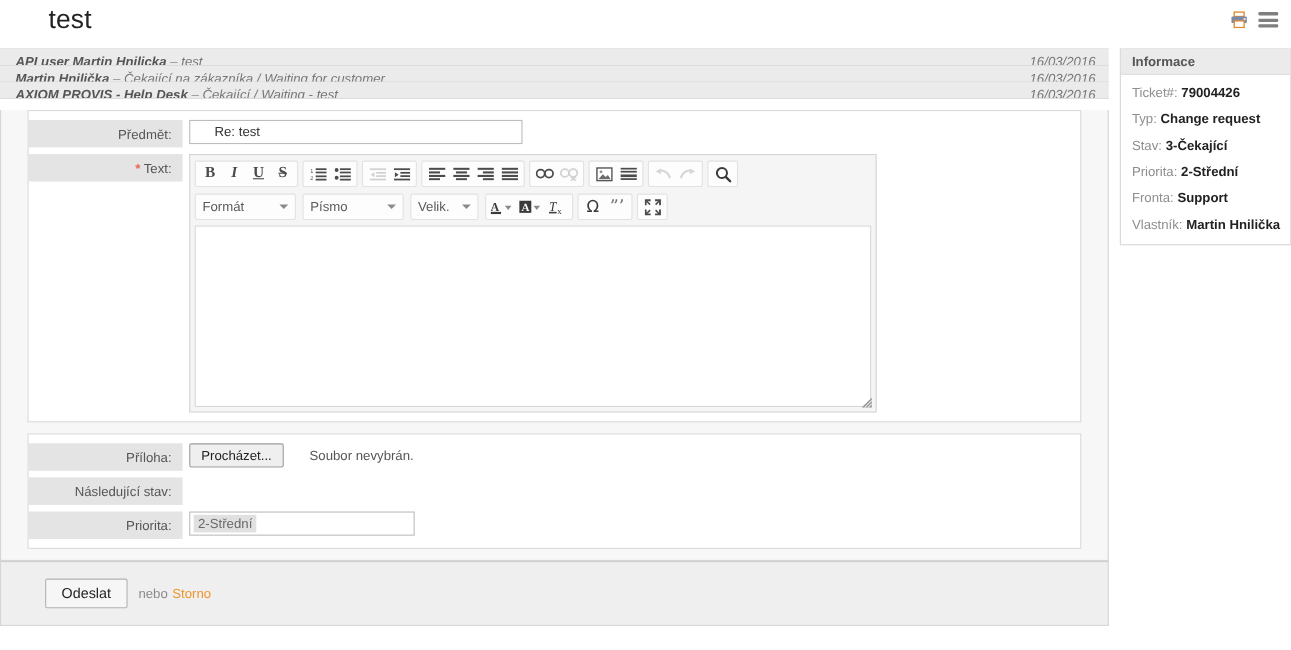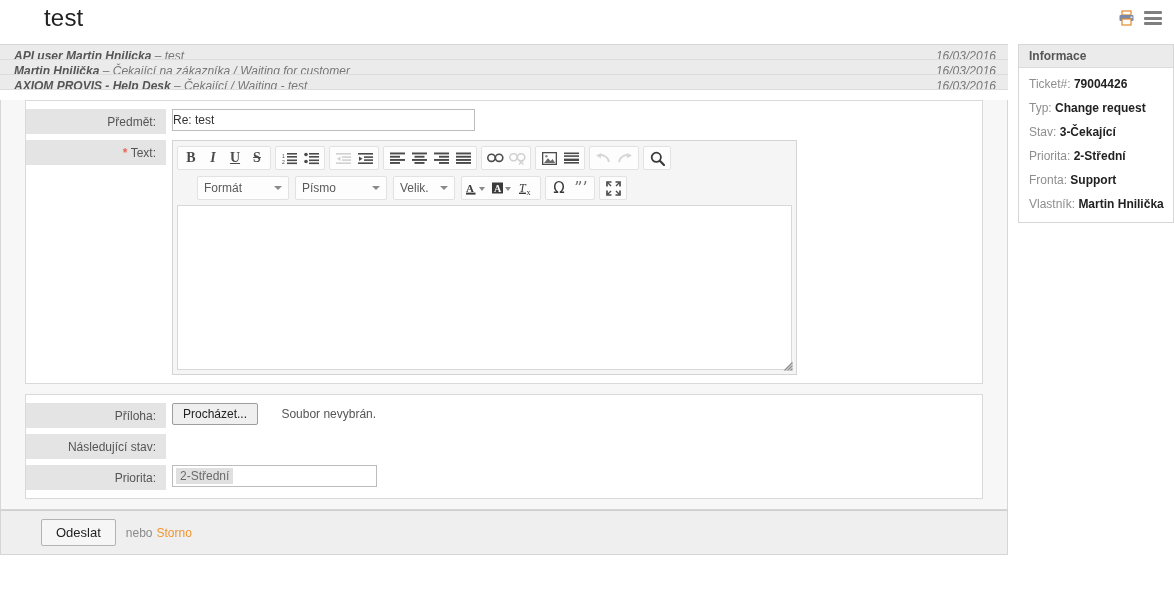--- a/index.html
+++ b/index.html
@@ -108,21 +108,21 @@
   .fctl { flex: 1 1 auto; padding-left: 6px; }
 
   .text-input {
     width: 303px;
     height: 22px;
     border: 1px solid #bcbcbc;
     background: #ffffff;
     font-family: "Liberation Sans", sans-serif;
     font-size: 12px;
     color: #333333;
-    padding: 2px 0;
+    padding: 2px 22px;
     outline: none;
   }
 
   
   .editor {
     width: 625px;
     border: 1px solid #d4d4d4;
     background: #f5f5f5;
     position: relative;
   }
@@ -168,21 +168,21 @@
     font-size: 12px;
     cursor: pointer;
   }
   .tbsel .cap { white-space: nowrap; overflow: hidden; }
   .tbsel .car {
     width: 0; height: 0; margin-left: 12px;
     border-left: 4px solid transparent;
     border-right: 4px solid transparent;
     border-top: 4px solid #8a8a8a;
   }
-  .sel-format { width: 92px; margin-left: 20px; }
+  .sel-format { width: 92px; }
   .sel-font   { width: 92px; }
   .sel-size   { width: 62px; }
 
   .edit-area {
     margin: 2px 4px 4px 4px;
     height: 165px;
     background: #ffffff;
     border: 1px solid #d8d8d8;
   }
   .resize-grip {
@@ -221,21 +221,21 @@
     font-size: 12px;
     padding: 1px 4px;
     line-height: 14px;
   }
 
   
   .footer {
     background: #efefef;
     border: 1px solid #d6d6d6;
     border-top: 1px solid #cfcfcf;
-    height: 45px;
+    height: 59px;
     display: flex;
     align-items: center;
     padding-left: 40px;
   }
   .submit-btn {
     background: #f6f6f6;
     border: 1px solid #b3b3b3;
     border-radius: 2px;
     padding: 5px 14px;
     font-size: 13px;

